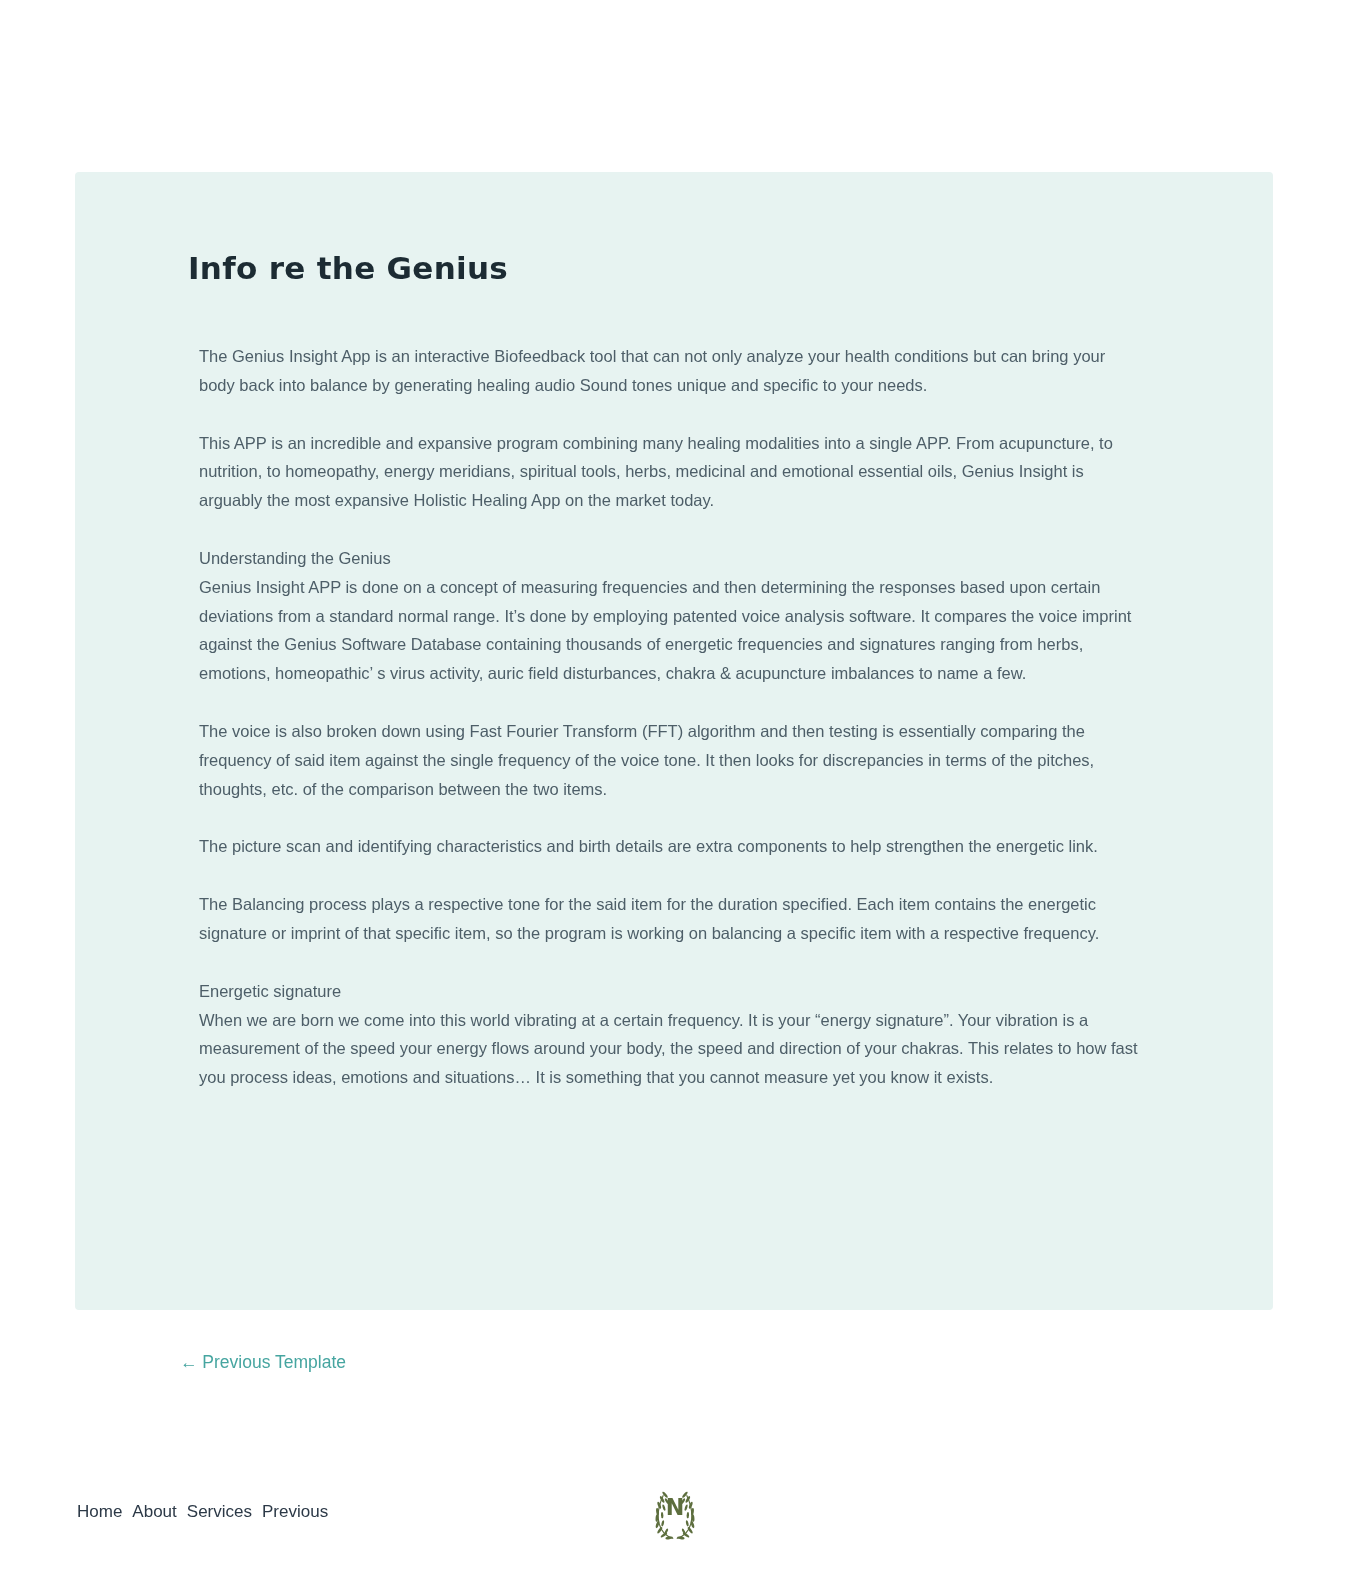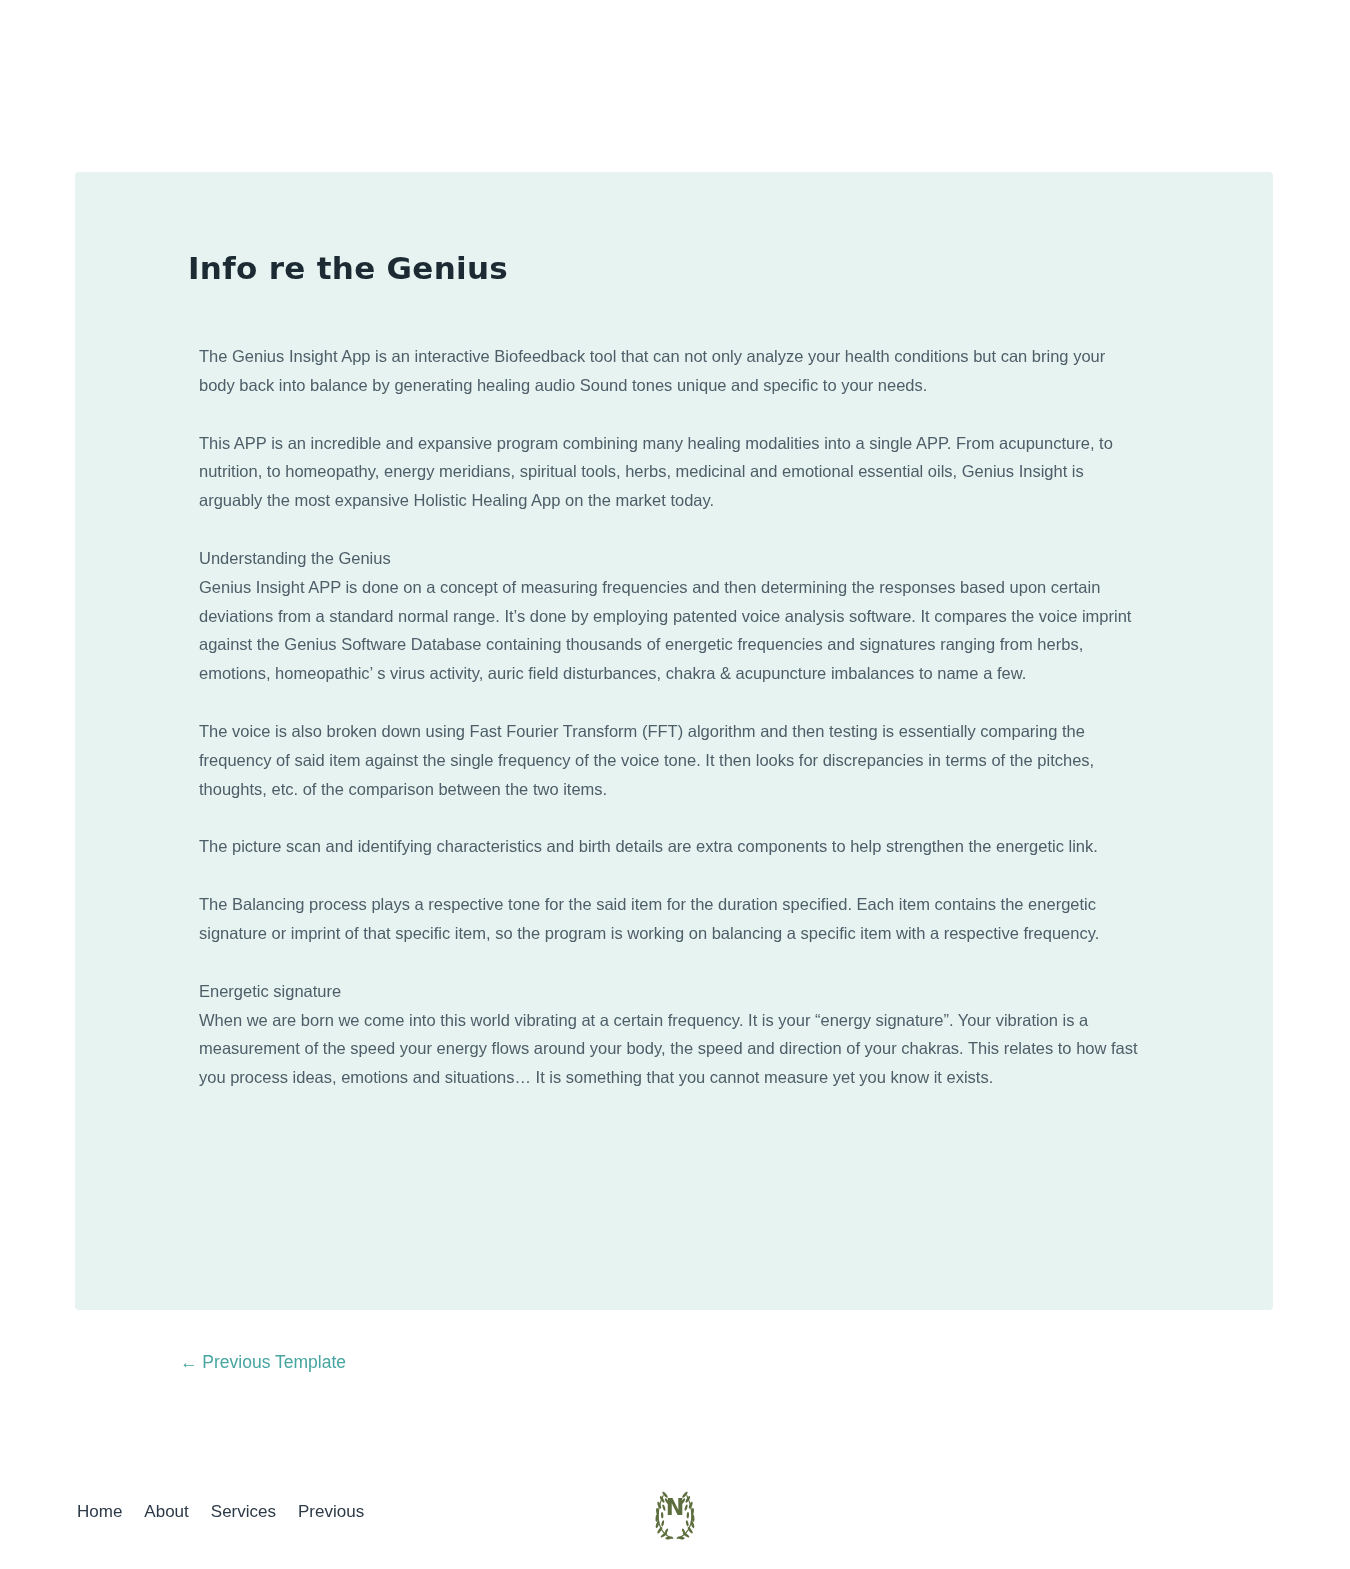--- a/index.html
+++ b/index.html
@@ -46,21 +46,21 @@
     color: #46a5a0;
     text-decoration: none;
     cursor: pointer;
     margin-left: 18px;
   }
   .footer-nav {
     position: absolute;
     left: 77px;
     top: 1502px;
     display: flex;
-    gap: 22px;
+    gap: 10px;
     font-size: 17px;
   }
   .footer-nav a {
     color: #2c3947;
     text-decoration: none;
     cursor: pointer;
   }
   .logo {
     position: absolute;
     left: 640px;

